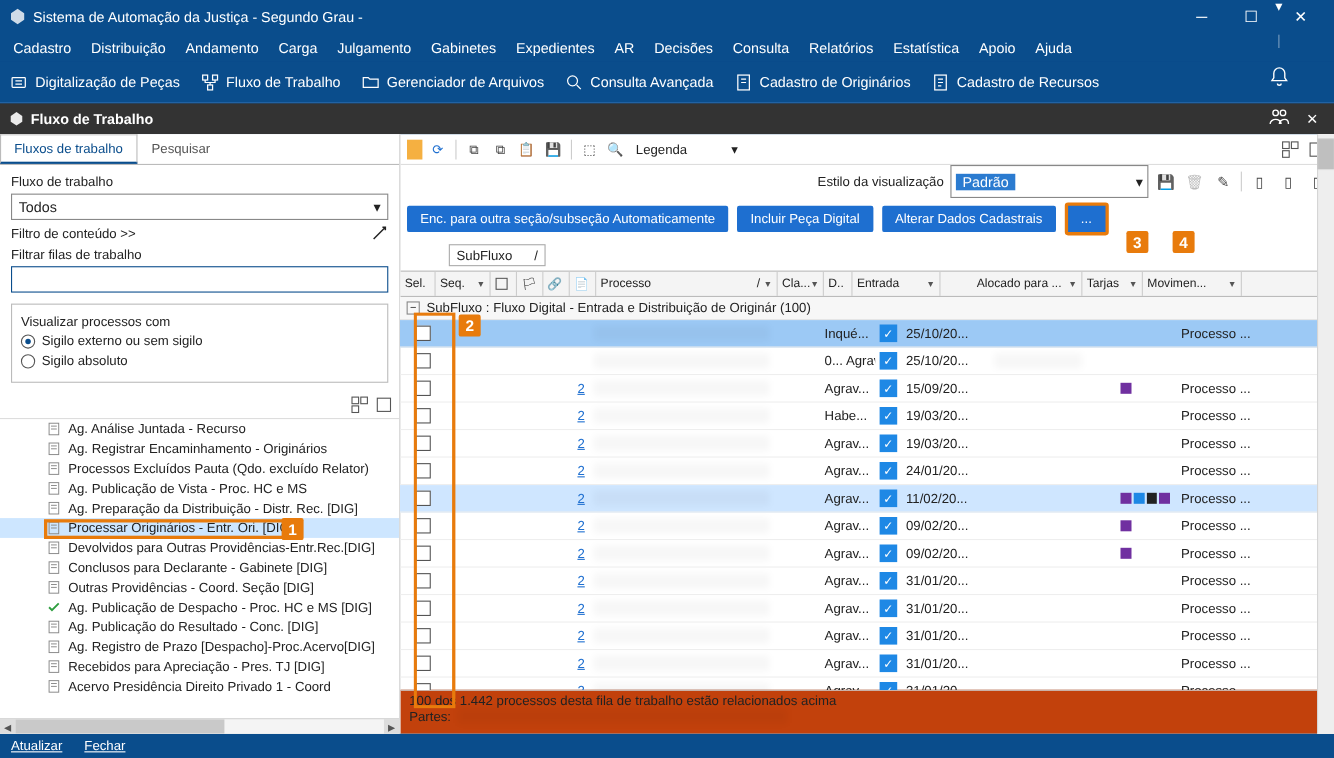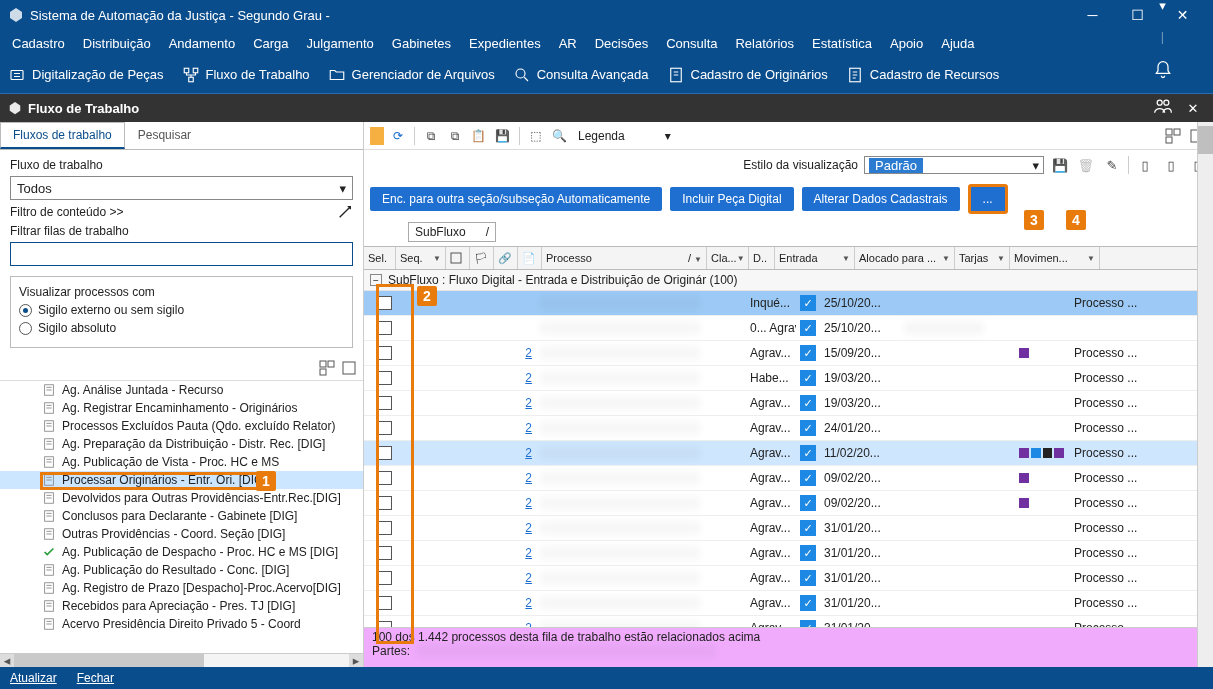--- a/index.html
+++ b/index.html
@@ -64,21 +64,21 @@
 
 .right { flex:1; display:flex; flex-direction:column; overflow:hidden; position:relative; }
 .rtoolbar1 { height:28px; display:flex; align-items:center; gap:4px; padding:2px 6px; border-bottom:1px solid #ddd; }
 .rtoolbar1 .ibtn { width:20px; height:20px; display:flex; align-items:center; justify-content:center; cursor:pointer; font-size:12px; color:#444; }
 .rtoolbar1 .sep { width:1px; height:18px; background:#ccc; margin:0 2px; }
 .rtoolbar1 .legend { margin-left:4px; font-size:12px; display:flex; align-items:center; gap:40px; }
 .rtoolbar1 .spacer { flex:1; }
 
 .rtoolbar2 { height:30px; display:flex; align-items:center; gap:6px; padding:2px 6px;justify-content:flex-end; }
 .rtoolbar2 .lbl { font-size:12px; }
-.rtoolbar2 .vsel { height:18px; border:1px solid #888; display:flex; align-items:center; padding:0 4px; gap:6px; min-width:180px; }
+.rtoolbar2 .vsel { height:30px; border:1px solid #888; display:flex; align-items:center; padding:0 4px; gap:6px; min-width:180px; }
 .rtoolbar2 .vsel .val { background:#2b7bd0; color:#fff; padding:0 6px; }
 .rtoolbar2 .ibtn { width:20px; height:20px; display:flex; align-items:center; justify-content:center; cursor:pointer; color:#444; }
 
 .actbar { padding:4px 6px; display:flex; gap:8px; align-items:center; }
 .actbtn { background:#1e6fd0; color:#fff; padding:5px 12px; font-size:12px; cursor:pointer; border-radius:2px; }
 .actbar .hl { border:3px solid #e87b0c; border-radius:3px; }
 
 .subflow { padding:4px 8px; }
 .subflow .box { border:1px solid #aaa; padding:2px 6px; font-size:12px; display:inline-flex; gap:20px;margin-left:36px; }
 
@@ -101,39 +101,39 @@
 .col-sel { width:32px; justify-content:center; }
 .col-seq { width:50px; }
 .col-ico1 { width:24px; }
 .col-ico2 { width:24px; }
 .col-ico3 { width:24px; }
 .col-ico4 { width:24px; }
 .col-proc { width:165px; }
 .col-cla { width:42px; }
 .col-d { width:26px; }
 .col-ent { width:80px; }
-.col-aloc { width:100px; }
+.col-aloc { width:100px;margin-left:29px; }
 .col-tar { width:55px; }
 .col-mov { width:90px; }
 
 .col2-sel{width:42px; justify-content:center;}
 .col2-seq{width:130px; justify-content:flex-end; padding-right:10px;}
 .col2-proc{width:210px;}
 .col2-cla{width:50px;}
 .col2-chk{width:24px; justify-content:center;}
 .col2-ent{width:80px;}
 .col2-aloc{width:115px;}
 .col2-tar{width:55px;}
 .col2-mov{flex:1;}
 
 .rightscroll { position:absolute; right:0; top:0; bottom:0; width:16px; background:#eee; border-left:1px solid #ccc; display:flex; flex-direction:column; }
 .rightscroll .thumb { background:#bfbfbf; flex:0 0 28px; margin-top:4px; }
 .rightscroll .track { flex:1; }
 
-.statusbar { height:40px; background:#f0abfc; border-top:1px solid #ccc; padding:2px 8px; font-size:12px; color:#222; }
+.statusbar { height:40px; background:#c2410c; border-top:1px solid #ccc; padding:2px 8px; font-size:12px; color:#222; }
 .footer { height:22px; background:#0a4d8c; color:#fff; display:flex; align-items:center; padding:0 10px; gap:20px; font-size:12px;}
 .footer span { cursor:pointer; }
 
 svg { display:block; }
 
 .hl-col2 { position:absolute; left:376px; top:284px; width:38px; height:360px; border:3px solid #e87b0c; pointer-events:none; }
 
 </style>
 </head>
 <body>
@@ -340,30 +340,30 @@
           </span>
           <span>Processos Excluídos Pauta (Qdo. excluído Relator)</span>
         </div>
         <div class="treeitem">
           <span class="nodeicon">
             <svg width="14" height="14" viewBox="0 0 16 16" fill="none" stroke="#888">
               <rect x="3" y="2" width="10" height="12"></rect>
               <path d="M5 5h6M5 8h6"></path>
             </svg>
           </span>
+          <span>Ag. Publicação de Vista - Proc. HC e MS</span>
+        </div>
+        <div class="treeitem">
+          <span class="nodeicon">
+            <svg width="14" height="14" viewBox="0 0 16 16" fill="none" stroke="#888">
+              <rect x="3" y="2" width="10" height="12"></rect>
+              <path d="M5 5h6M5 8h6"></path>
+            </svg>
+          </span>
           <span>Ag. Preparação da Distribuição - Distr. Rec. [DIG]</span>
-        </div>
-        <div class="treeitem">
-          <span class="nodeicon">
-            <svg width="14" height="14" viewBox="0 0 16 16" fill="none" stroke="#888">
-              <rect x="3" y="2" width="10" height="12"></rect>
-              <path d="M5 5h6M5 8h6"></path>
-            </svg>
-          </span>
-          <span>Ag. Publicação de Vista - Proc. HC e MS</span>
         </div>
         <div class="treeitem sel">
           <span class="nodeicon">
             <svg width="14" height="14" viewBox="0 0 16 16" fill="none" stroke="#888">
               <rect x="3" y="2" width="10" height="12"></rect>
               <path d="M5 5h6M5 8h6"></path>
             </svg>
           </span>
           <span>Processar Originários - Entr. Ori. [DIG]</span>
         </div>
@@ -429,21 +429,21 @@
           </span>
           <span>Recebidos para Apreciação - Pres. TJ [DIG]</span>
         </div>
         <div class="treeitem">
           <span class="nodeicon">
             <svg width="14" height="14" viewBox="0 0 16 16" fill="none" stroke="#888">
               <rect x="3" y="2" width="10" height="12"></rect>
               <path d="M5 5h6M5 8h6"></path>
             </svg>
           </span>
-          <span>Acervo Presidência Direito Privado 5 - Coord</span>
+          <span>Acervo Presidência Direito Privado 1 - Coord</span>
         </div>
         <div class="treeitem"></div>
       </div>
     <div class="left-scroll">
       <div class="arr">◂</div>
         <div class="track">
           <div class="thumb"></div>
         </div>
         <div class="arr">▸</div>
     </div>

